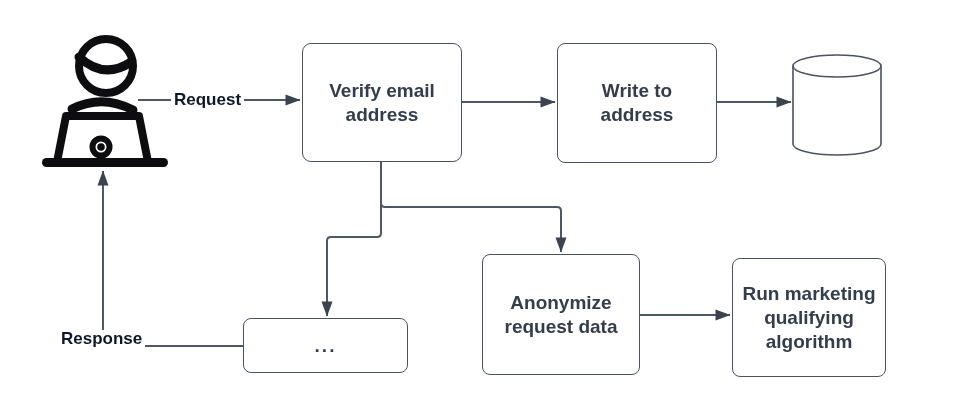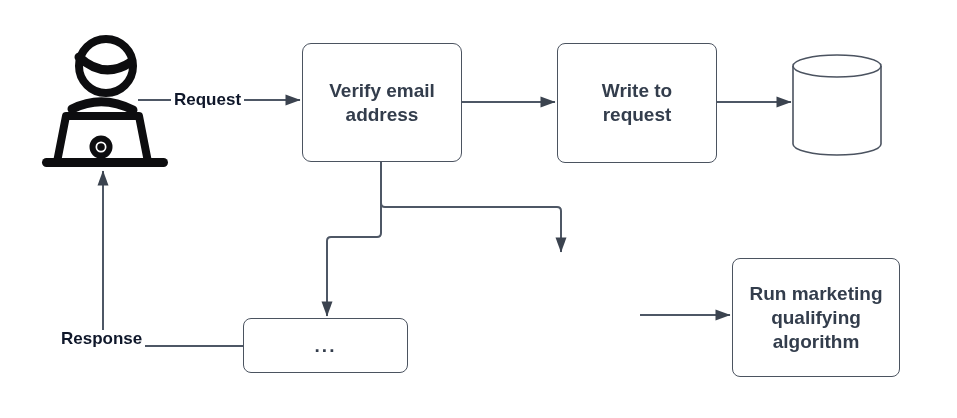--- a/index.html
+++ b/index.html
@@ -92,25 +92,29 @@
     </svg>
   </div>
 
   <div class="node" style="left:302px; top:43px; width:160px; height:119px;border-radius:9px;">
     <span>Verify email
 address</span>
   </div>
 
   <div class="node" style="left:557px; top:43px; width:160px; height:120px;">
     <span>Write to
-request</span>
+address</span>
   </div>
 
+  <div class="node" style="left:482px; top:254px; width:158px; height:121px;">
+    <span>Anonymize
+request data</span>
+  </div>
 
-  <div class="node" style="left:732px; top:258px; width:168px; height:119px;">
+  <div class="node" style="left:732px; top:258px; width:154px; height:119px;">
     <span>Run marketing
 qualifying
 algorithm</span>
   </div>
 
   <div class="node" style="left:243px; top:318px; width:165px; height:55px; letter-spacing:2px;">
     <span>...</span>
   </div>
 
   <span class="edge-label" style="left:171px; top:91px;">Request</span>

